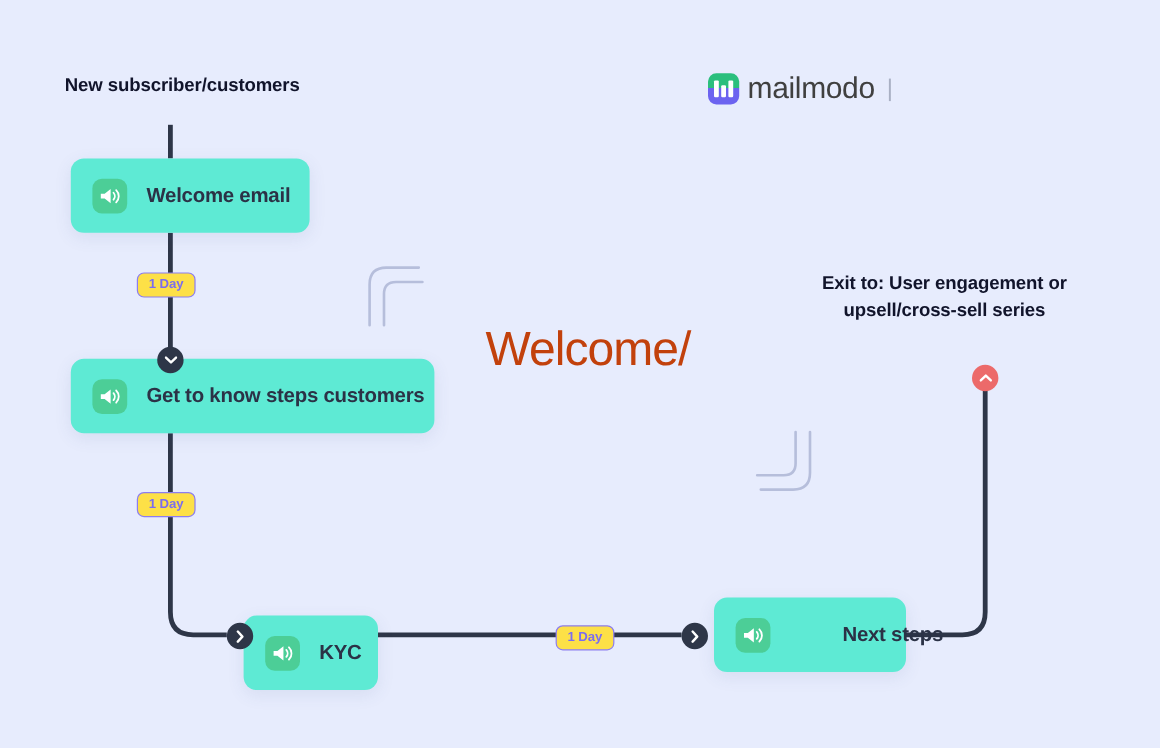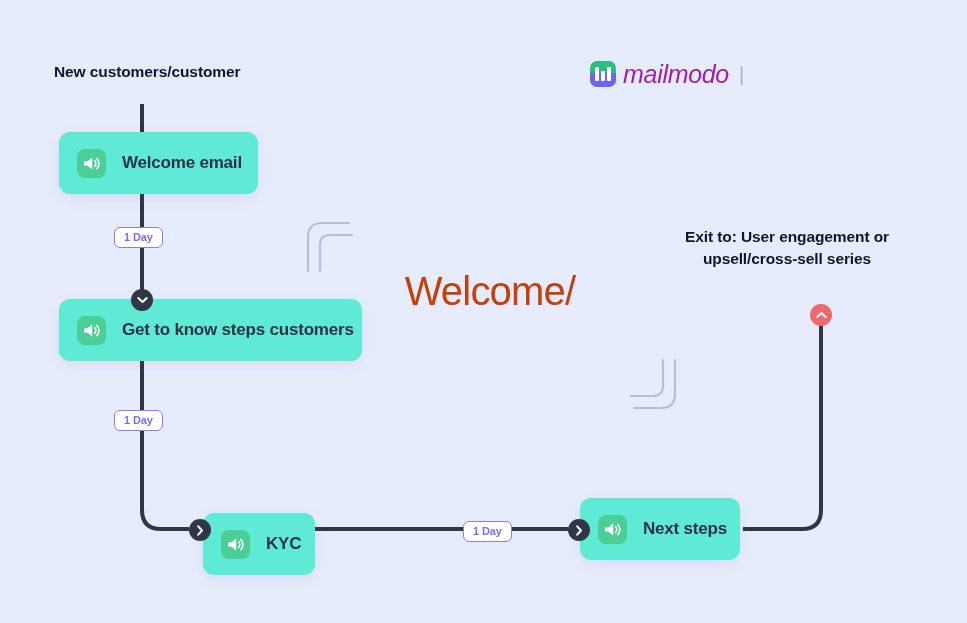--- a/index.html
+++ b/index.html
@@ -51,25 +51,24 @@
     position: absolute;
     background: #ffffff;
     border-radius: 1px;
     display: block;
   }
   .brand-mark i.b1 { left: 5px;  top: 6px;  width: 4px; height: 14px; }
   .brand-mark i.b2 { left: 11px; top: 10px; width: 4px; height: 10px; }
   .brand-mark i.b3 { left: 17px; top: 6px;  width: 4px; height: 14px; }
   .brand-word {
     font-size: 25px;
-    color: #a21caf;
+    color: #404040;
     letter-spacing: -0.3px;
     margin-left: 7px;
     font-weight: 400;
-    font-style: italic;
   }
   .brand-sep {
     color: #a9b0c4;
     font-size: 20px;
     margin: 0 10px;
     font-weight: 400;
   }
   .brand-sub {
     font-size: 15.5px;
     font-weight: bold;
@@ -139,26 +138,26 @@
     font-size: 17px;
     font-weight: bold;
     color: #2b3246;
     letter-spacing: -0.2px;
     white-space: nowrap;
   }
 
   #card-welcome { left: 59px;  top: 132px; width: 199px; }
   #card-getto   { left: 59px;  top: 299px; width: 303px; }
   #card-kyc     { left: 203px; top: 513px; width: 112px; }
-  #card-next    { left: 580px; top: 498px; width: 160px; }
+  #card-next    { left: 595px; top: 498px; width: 160px; gap: 44px; }
 
   
   .badge {
     position: absolute;
-    background: #ffffff;
+    background: #fde047;
     border: 1px solid #8c7df0;
     border-radius: 6px;
     color: #7b6cf0;
     font-size: 11px;
     font-weight: bold;
     letter-spacing: -0.1px;
     height: 21px;
     line-height: 19px;
     text-align: center;
     padding: 0 9px;
@@ -214,21 +213,21 @@
   <div class="brand">
     <span class="brand-mark">
       <i class="b1"></i>
         <i class="b2"></i>
         <i class="b3"></i>
     </span>
     <span class="brand-word">mailmodo</span>
     <span class="brand-sep">|</span>
   </div>
 
-  <div class="lbl-start">New customers/customer</div>
+  <div class="lbl-start">New subscriber/customers</div>
 
   <div class="lbl-exit">
     <span>Exit to: User engagement or upsell/cross-sell series</span>
   </div>
 
   <div class="centre-title">
     <span>Welcome/</span><br>
   </div>
 
   <svg class="deco" id="deco-a" width="52" height="56" viewBox="0 0 52 56" xmlns="http://www.w3.org/2000/svg">

